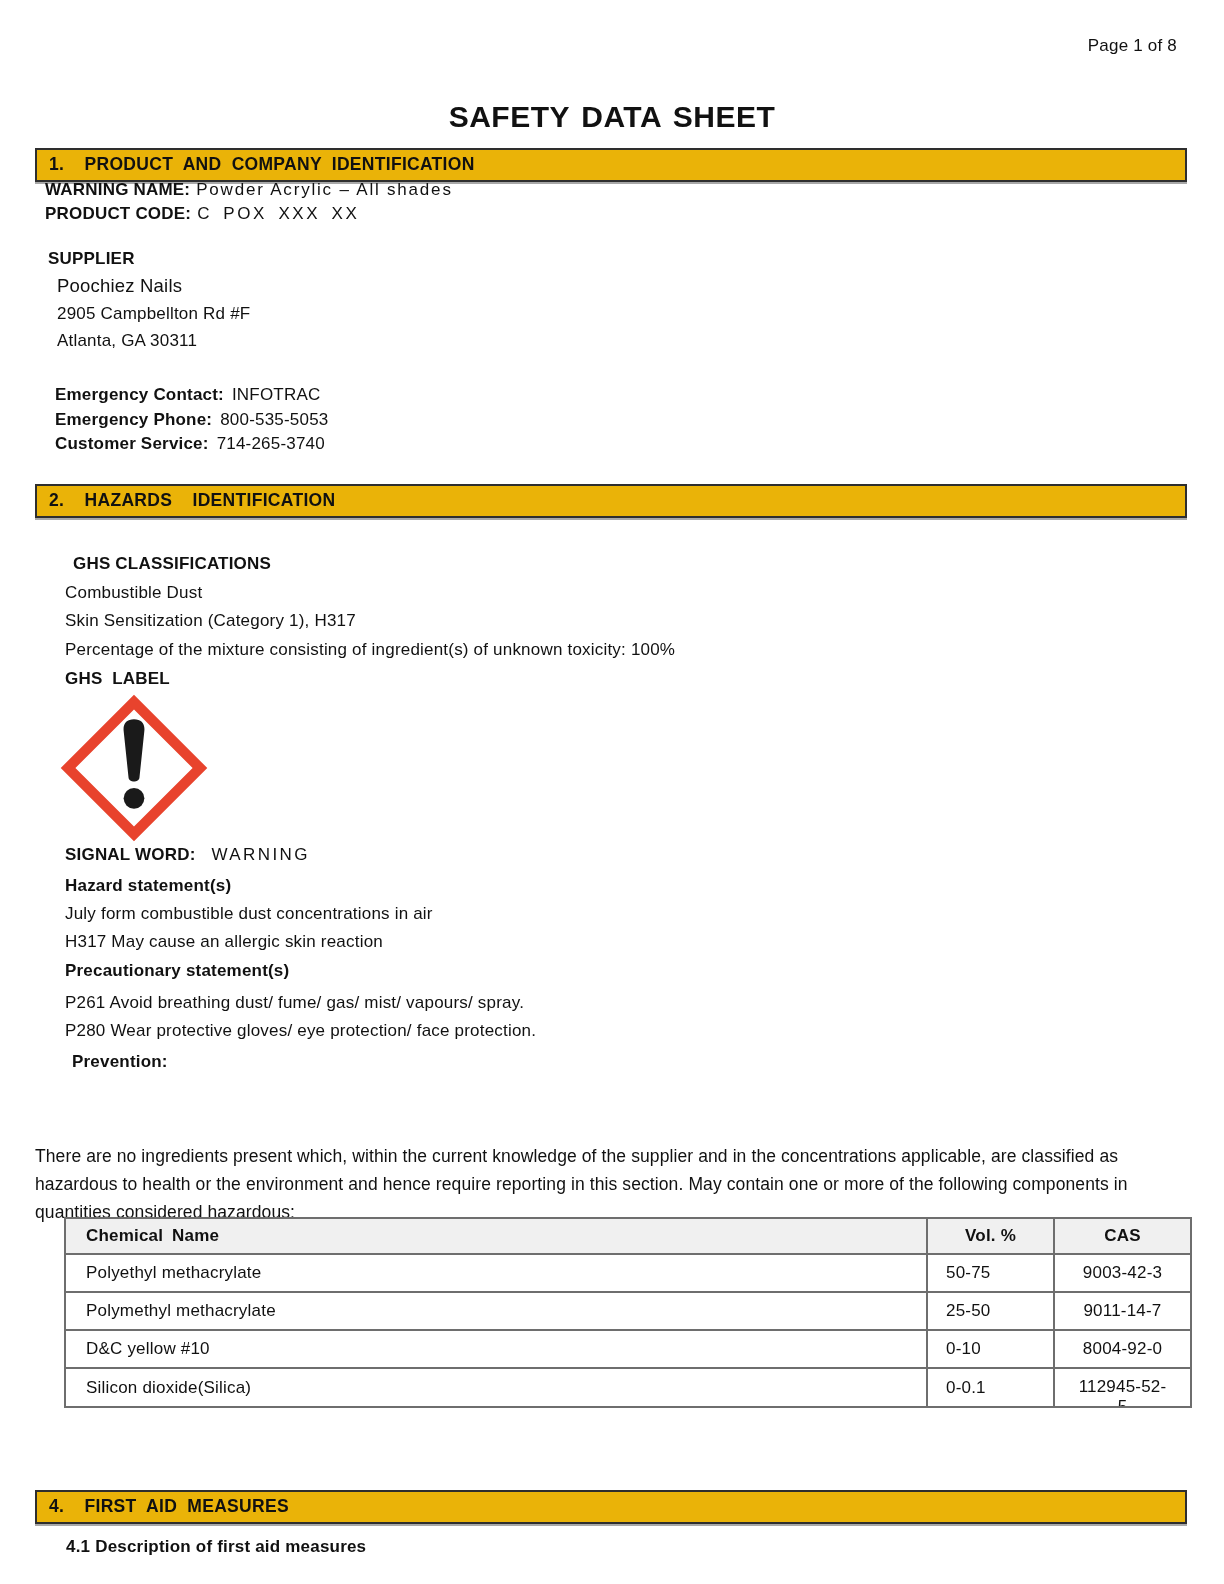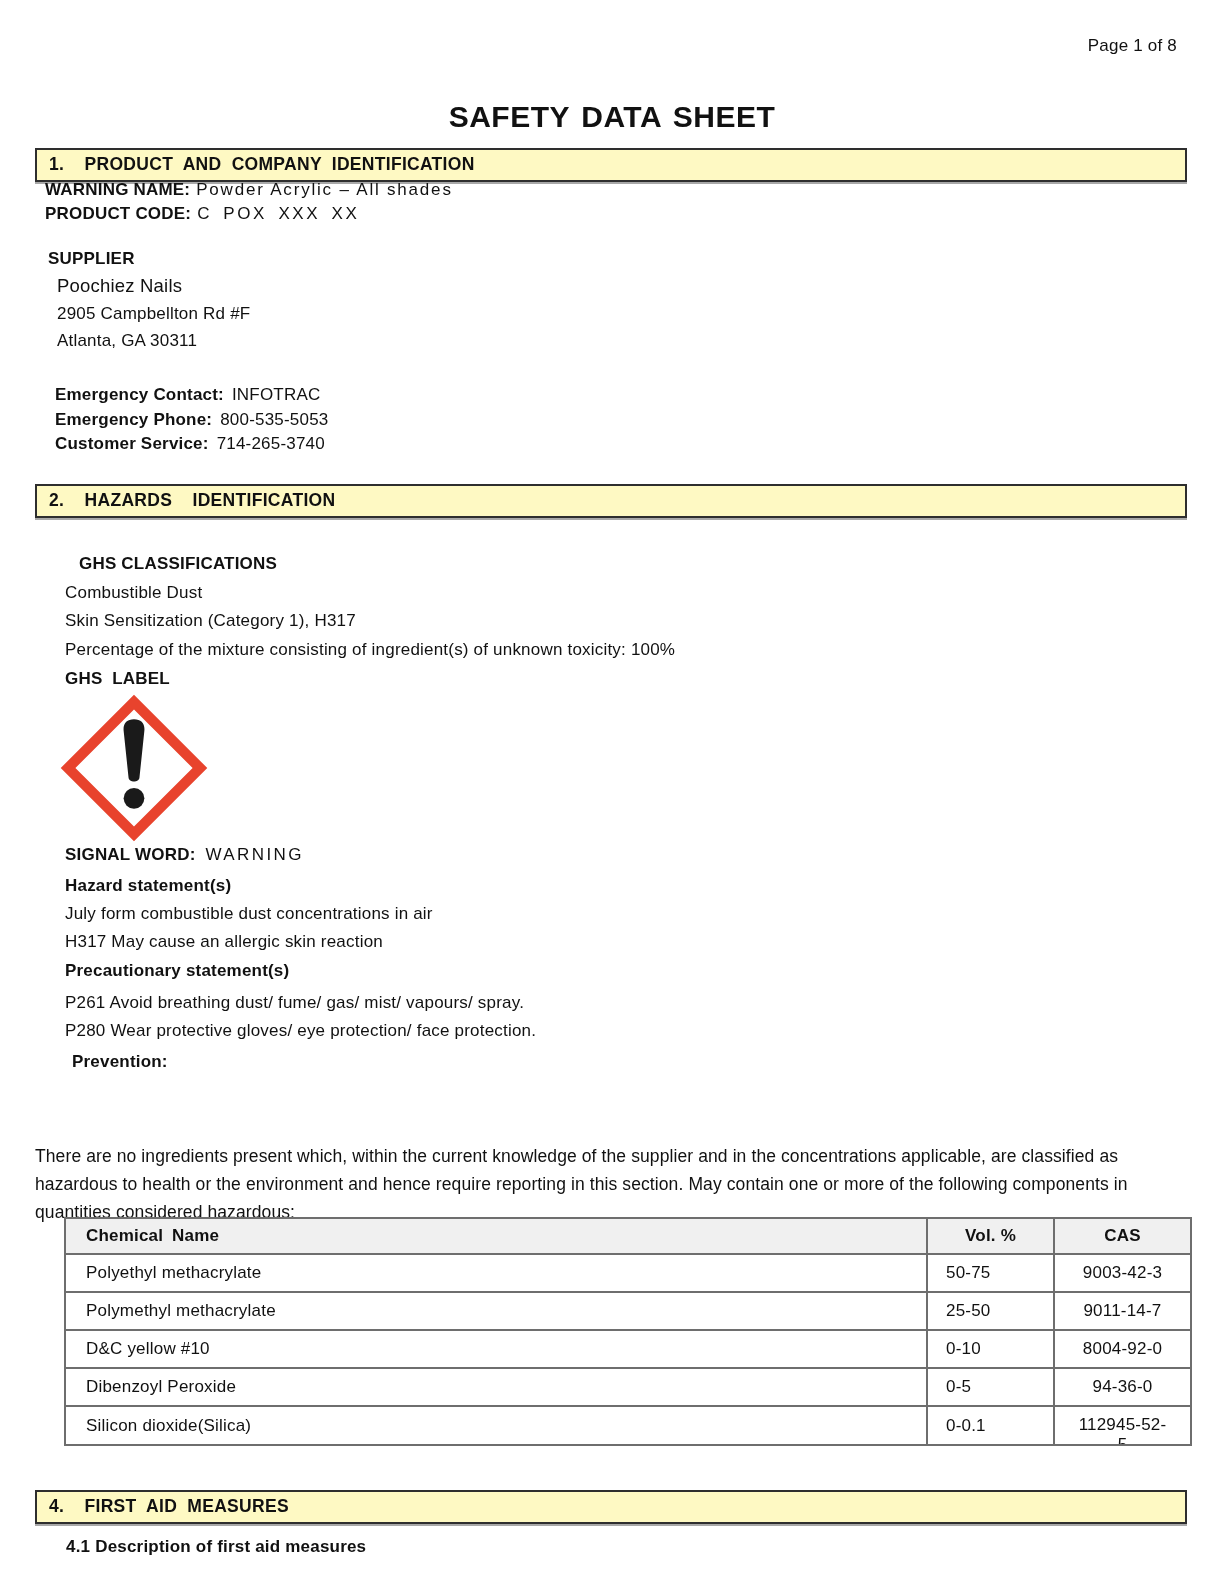--- a/index.html
+++ b/index.html
@@ -28,31 +28,31 @@
   .page-num{top:36px;right:47px;font-size:17px;}
   .doc-title{
     top:100px;left:0;width:100%;
     text-align:center;font-size:30px;font-weight:bold;
     letter-spacing:.5px;word-spacing:3px;
   }
   .sec-box{
     left:35px;width:1152px;
     border:2px solid #2e2e2e;
     box-shadow:0 2px 0 #a8a8a8;
-    background:#fef9c3;
+    background:#eab308;
     padding:4px 10px 5px 12px;
     font-weight:bold;font-size:17.5px;
     word-spacing:5px;letter-spacing:.3px;
     white-space:pre-wrap;
   }
   .line{line-height:20px;}
   .val-spaced{letter-spacing:1.8px;margin-left:6px;}
   .val-code{letter-spacing:2.6px;margin-left:6px;word-spacing:4px;}
   .val-plain{margin-left:8px;}
-  .signal-val{letter-spacing:2.4px;margin-left:10px;}
+  .signal-val{letter-spacing:2.4px;margin-left:16px;}
   .supplier-name{font-size:18.5px;}
 
   .pictogram{top:694px;left:60px;width:148px;height:148px;}
   .pictogram svg{display:block;}
 
   .intro{
     top:1142px;left:35px;width:1155px;
     line-height:28px;font-size:17.5px;letter-spacing:.1px;
     white-space:normal;
   }
@@ -111,21 +111,21 @@
   </div>
   <div class="abs line" style="top:410px;left:55px">
     <span class="b">Emergency Phone:</span><span class="val-plain">800-535-5053</span>
   </div>
   <div class="abs line" style="top:434px;left:55px">
     <span class="b">Customer Service:</span><span class="val-plain">714-265-3740</span>
   </div>
 
   <div class="abs sec-box" style="top:484px">2.  HAZARDS  IDENTIFICATION</div>
 
-  <div class="abs line b" style="top:554px;left:79px">GHS CLASSIFICATIONS</div>
+  <div class="abs line b" style="top:554px;left:73px">GHS CLASSIFICATIONS</div>
   <div class="abs line" style="top:583px;left:65px">Combustible Dust</div>
   <div class="abs line" style="top:611px;left:65px">Skin Sensitization (Category 1), H317</div>
   <div class="abs line" style="top:640px;left:65px">Percentage of the mixture consisting of ingredient(s) of unknown toxicity: 100%</div>
   <div class="abs line b pre" style="top:669px;left:65px">GHS  LABEL</div>
 
   <div class="abs pictogram">
     <svg width="148" height="148" viewBox="0 0 100 100" aria-hidden="true">
       <rect x="18.5" y="18.5" width="63" height="63" transform="rotate(45 50 50)" fill="#ffffff" style="stroke:var(--pictogram-red)" stroke-width="7"></rect>
       <path d="M50 17 c4.9 0 7.5 2.9 7 7.8 L53.7 56.5 c-0.3 3.6 -7.1 3.6 -7.4 0 L43 24.8 C42.5 19.9 45.1 17 50 17 Z" fill="#1a1a1a"></path>
       <circle cx="50" cy="70.5" r="7" fill="#1a1a1a"></circle>
@@ -169,25 +169,20 @@
         <td class="t-name">Polymethyl methacrylate</td>
         <td class="t-vol">25-50</td>
         <td class="t-cas">9011-14-7</td>
       </tr>
       <tr>
         <td class="t-name">D&amp;C yellow #10</td>
         <td class="t-vol">0-10</td>
         <td class="t-cas">8004-92-0</td>
       </tr>
       <tr>
-        <td class="t-name">Dibenzoyl Peroxide</td>
-        <td class="t-vol">0-5</td>
-        <td class="t-cas">94-36-0</td>
-      </tr>
-      <tr>
         <td class="t-name">Silicon dioxide(Silica)</td>
         <td class="t-vol">0-0.1</td>
         <td class="t-cas-clip">
           <div class="cas-clip-box"><span class="cas-wrap">112945-52-5</span></div>
         </td>
       </tr>
     </tbody>
   </table>
 
   <div class="abs sec-box" style="top:1490px">4.  FIRST AID MEASURES</div>

